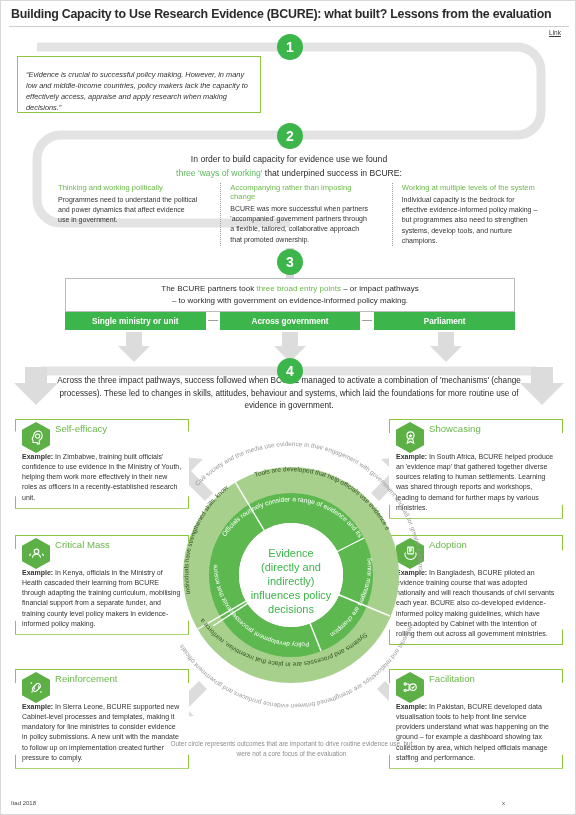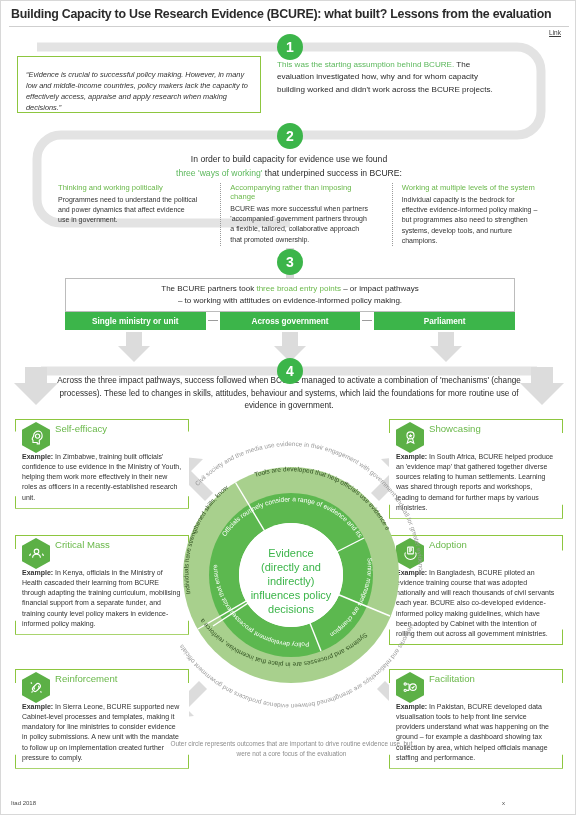--- a/index.html
+++ b/index.html
@@ -177,23 +177,20 @@
       <path d="M176,585 h22 v-9 l16,15 l-16,15 v-9 h-22 z"></path>
       <path d="M178,700 l20,-20 l8,8 l-20,20 l7,7 l-30,3 l3,-30 z"></path>
       <path d="M392,470 l-22,22 l8,8 l22,-22 l7,7 l3,-30 l-30,3 z"></path>
       <path d="M406,585 h-22 v-9 l-16,15 l16,15 v-9 h22 z"></path>
       <path d="M404,700 l-20,-20 l-8,8 l20,20 l-7,7 l30,3 l-3,-30 z"></path>
     </g>
   </svg>
 
   <div class="step-num" style="left:276px; top:33px;">1</div>
   <div class="quote-box">“Evidence is crucial to successful policy making. However, in many low and middle-income countries, policy makers lack the capacity to effectively access, appraise and apply research when making decisions.”</div>
-  <div class="step1-text">
-    <span class="lead">This was the starting assumption behind BCURE.</span><span> The evaluation investigated how, why and for whom capacity building worked and didn't work across the BCURE projects.</span>
-  </div>
 
   <div class="step-num" style="left:276px; top:122px;">2</div>
   <div class="step2-head">
     <span>In order to build capacity for evidence use we found</span><br>
     <span class="grn">three 'ways of working'</span><span> that underpined success in BCURE:</span>
   </div>
   <div class="cols">
     <div class="col">
       <h4>Thinking and working politically</h4>
       <p>Programmes need to understand the political and power dynamics that affect evidence use in government.</p>
@@ -205,21 +202,21 @@
     <div class="col">
       <h4>Working at multiple levels of the system</h4>
       <p>Individual capacity is the bedrock for effective evidence-informed policy making – but programmes also need to strengthen systems, develop tools, and nurture champions.</p>
     </div>
   </div>
 
   <div class="step-num" style="left:276px; top:248px;">3</div>
   <div class="entry-box">
     <div>
       <span>The BCURE partners took </span><span class="grn">three broad entry points</span><span> – or impact pathways</span><br>
-      <span>–  to working with attitudes on evidence-informed policy making.</span>
+      <span>–  to working with government on evidence-informed policy making.</span>
     </div>
   </div>
   <div class="pathways">
     <div class="pathway">Single ministry or unit</div>
     <div class="pw-gap"></div>
     <div class="pathway">Across government</div>
     <div class="pw-gap"></div>
     <div class="pathway">Parliament</div>
   </div>
 

